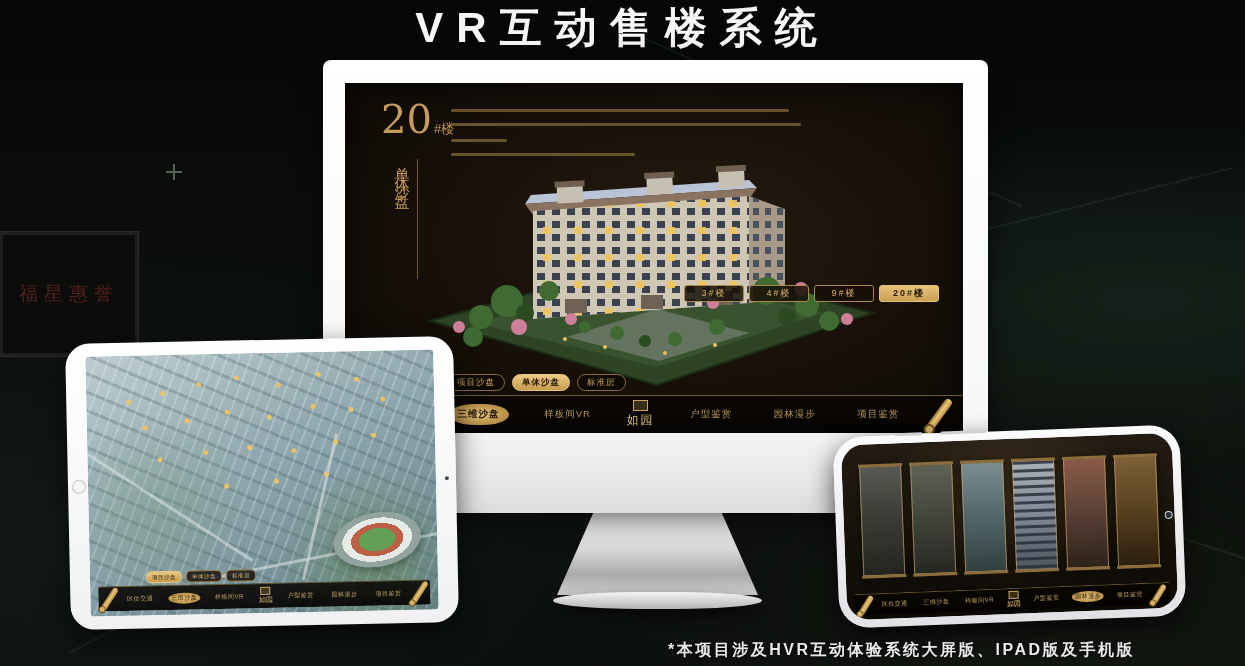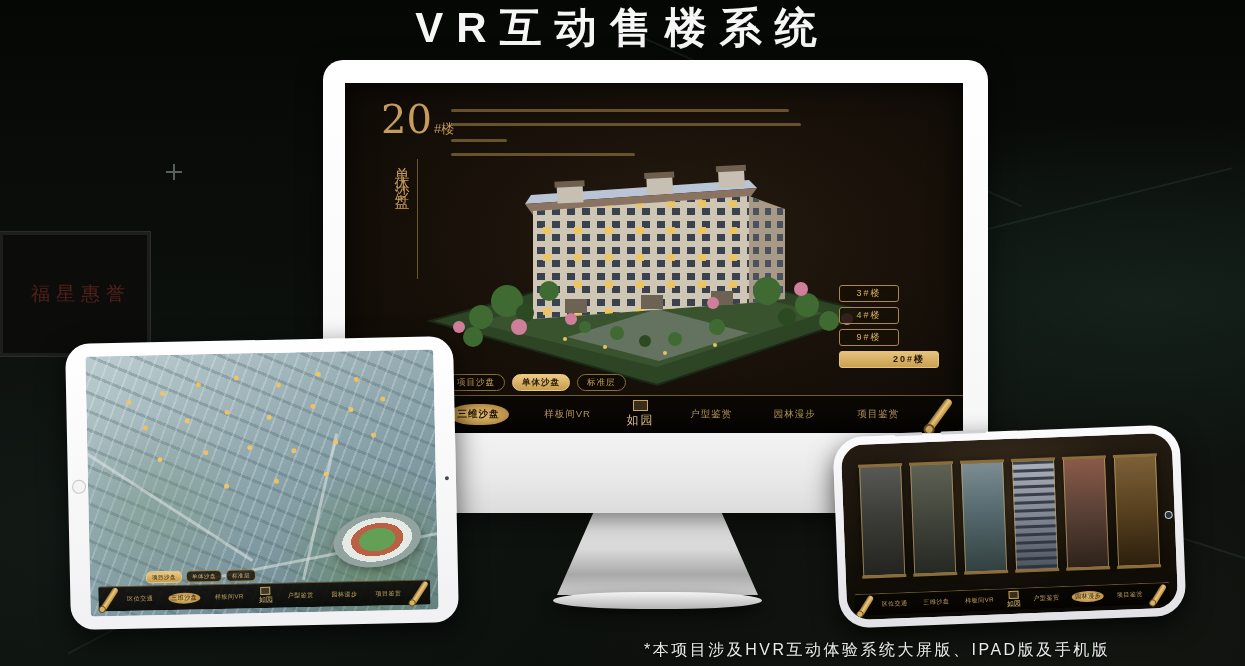--- a/index.html
+++ b/index.html
@@ -13,40 +13,40 @@
     background:
       radial-gradient(ellipse at 92% 45%, rgba(40,70,55,.35), transparent 35%),
       radial-gradient(ellipse at 8% 80%, rgba(30,45,40,.4), transparent 40%),
       radial-gradient(ellipse at 85% 92%, rgba(35,40,30,.35), transparent 35%),
       linear-gradient(180deg,#050705 0%,#0a0d0a 30%,#0b0e0b 100%);
   }
   .bg-road{position:absolute;background:rgba(140,175,160,.10);}
   .bg-plaque{
     position:absolute;left:0;top:232px;width:132px;height:118px;
     border:3px solid #1e1e1c;outline:1px solid #2c2c28;background:#0c0c0b;
-    display:flex;align-items:center;justify-content:center;padding-left:12px;
+    display:flex;align-items:center;justify-content:center;
   }
   .bg-plaque span{color:#a43a2c;opacity:.45;font-size:19px;letter-spacing:6px;font-family:"DejaVu Serif",serif;}
   .compass{position:absolute;left:166px;top:164px;width:16px;height:16px;opacity:.4;}
   .compass:before,.compass:after{content:"";position:absolute;left:50%;top:50%;background:#cfe0d0;}
   .compass:before{width:2px;height:16px;transform:translate(-50%,-50%);}
   .compass:after{width:16px;height:2px;transform:translate(-50%,-50%);}
 
   
   .main-title{
     position:absolute;top:0;left:0;right:0;height:56px;z-index:5;
     display:flex;align-items:center;justify-content:center;
     color:#f6f6f6;font-size:42px;font-weight:bold;letter-spacing:13px;
   }
 
   
   .monitor-body{
     position:absolute;left:323px;top:60px;width:665px;height:453px;z-index:10;
     background:linear-gradient(180deg,#ffffff 0%,#f7f7f7 78%,#e9e9e9 92%,#dcdcdc 100%);
-    border-radius:20px;box-shadow:0 6px 24px rgba(0,0,0,.55);
+    border-radius:8px;box-shadow:0 6px 24px rgba(0,0,0,.55);
   }
   .monitor-screen{
     position:absolute;left:22px;top:23px;width:618px;height:350px;overflow:hidden;
     background:radial-gradient(ellipse at 55% 45%, #261b10 0%, #171009 55%, #0d0905 100%);
     box-shadow:inset 0 0 30px rgba(0,0,0,.8);
   }
   .stand-neck{
     position:absolute;left:557px;top:513px;width:201px;height:82px;z-index:9;
     background:linear-gradient(180deg,#ededed 0%,#d8d8d8 45%,#a9a9a9 75%,#cfcfcf 100%);
     clip-path:polygon(18% 0,82% 0,100% 100%,0 100%);
@@ -65,27 +65,27 @@
   .bld-sub{
     position:absolute;left:47px;top:72px;height:160px;
     writing-mode:vertical-rl;text-orientation:upright;
     color:#c69c5d;font-size:15px;letter-spacing:9px;font-family:"DejaVu Serif",serif;
   }
   .bld-sub-line{position:absolute;left:72px;top:76px;width:1px;height:120px;background:rgba(198,156,93,.5);}
   .desc-line{position:absolute;height:3px;background:#7c6336;opacity:.8;border-radius:2px;}
 
   .viewport3d{position:absolute;left:70px;top:58px;width:478px;height:250px;}
 
-  .floor-btns{position:absolute;right:24px;top:202px;display:flex;flex-direction:column;gap:5px;}
+  .floor-btns{position:absolute;right:24px;top:202px;display:flex;flex-direction:row;gap:5px;}
   .floor-btn{
     width:58px;height:15px;display:flex;align-items:center;justify-content:center;
     font-size:9px;letter-spacing:2px;color:#d9b269;
     background:rgba(22,15,6,.85);border:1px solid #a98848;border-radius:3px;
   }
-  .floor-btn.active{background:linear-gradient(180deg,#e6c27c,#caa052);color:#241a08;font-weight:bold;border-color:#e6c27c;padding-left:40px;}
+  .floor-btn.active{background:linear-gradient(180deg,#e6c27c,#caa052);color:#241a08;font-weight:bold;border-color:#e6c27c;}
 
   .view-tabs{position:absolute;left:102px;bottom:42px;display:flex;gap:7px;}
   .vtab{
     height:15px;padding:0 9px;display:flex;align-items:center;
     font-size:8.5px;letter-spacing:1px;color:#c9a35f;
     border:1px solid #8a6d3b;border-radius:9px;background:rgba(14,9,4,.85);
   }
   .vtab.active{background:linear-gradient(180deg,#ecca84,#c79c4e);color:#2a1c07;border-color:#ecca84;font-weight:bold;}
 
   .mon-nav{
@@ -183,22 +183,22 @@
   .p2{background:linear-gradient(180deg,#5e6254 0%,#41443a 50%,#262822 100%);}
   .p3{background:linear-gradient(180deg,#7b8d92 0%,#55696f 45%,#32413f 100%);}
   .p4{background:
       repeating-linear-gradient(180deg, rgba(40,46,58,.85) 0 3px, rgba(0,0,0,0) 3px 8px),
       linear-gradient(180deg,#aab1ba 0%,#7c848f 55%,#4d545e 100%);}
   .p5{background:linear-gradient(180deg,#8a5a48 0%,#5d4338 45%,#2e221a 100%);}
   .p6{background:linear-gradient(180deg,#7c6038 0%,#57401f 50%,#2c1f0e 100%);}
 
   
   .footnote{
-    position:absolute;left:644px;top:640px;z-index:50;
-    color:#eaeaea;font-size:16px;letter-spacing:2.5px;font-weight:400;
+    position:absolute;left:668px;top:640px;z-index:50;
+    color:#eaeaea;font-size:16px;letter-spacing:2.5px;font-weight:700;
     text-shadow:0 1px 3px rgba(0,0,0,.9);
   }
 </style>
 </head>
 <body>
 
 <div class="bg-deco"></div>
 <div class="bg-road" style="left:620px;top:120px;width:420px;height:2px;transform:rotate(24deg);"></div>
 <div class="bg-road" style="left:720px;top:230px;width:520px;height:2px;transform:rotate(-14deg);"></div>
 <div class="bg-road" style="left:40px;top:540px;width:480px;height:2px;transform:rotate(-28deg);"></div>

